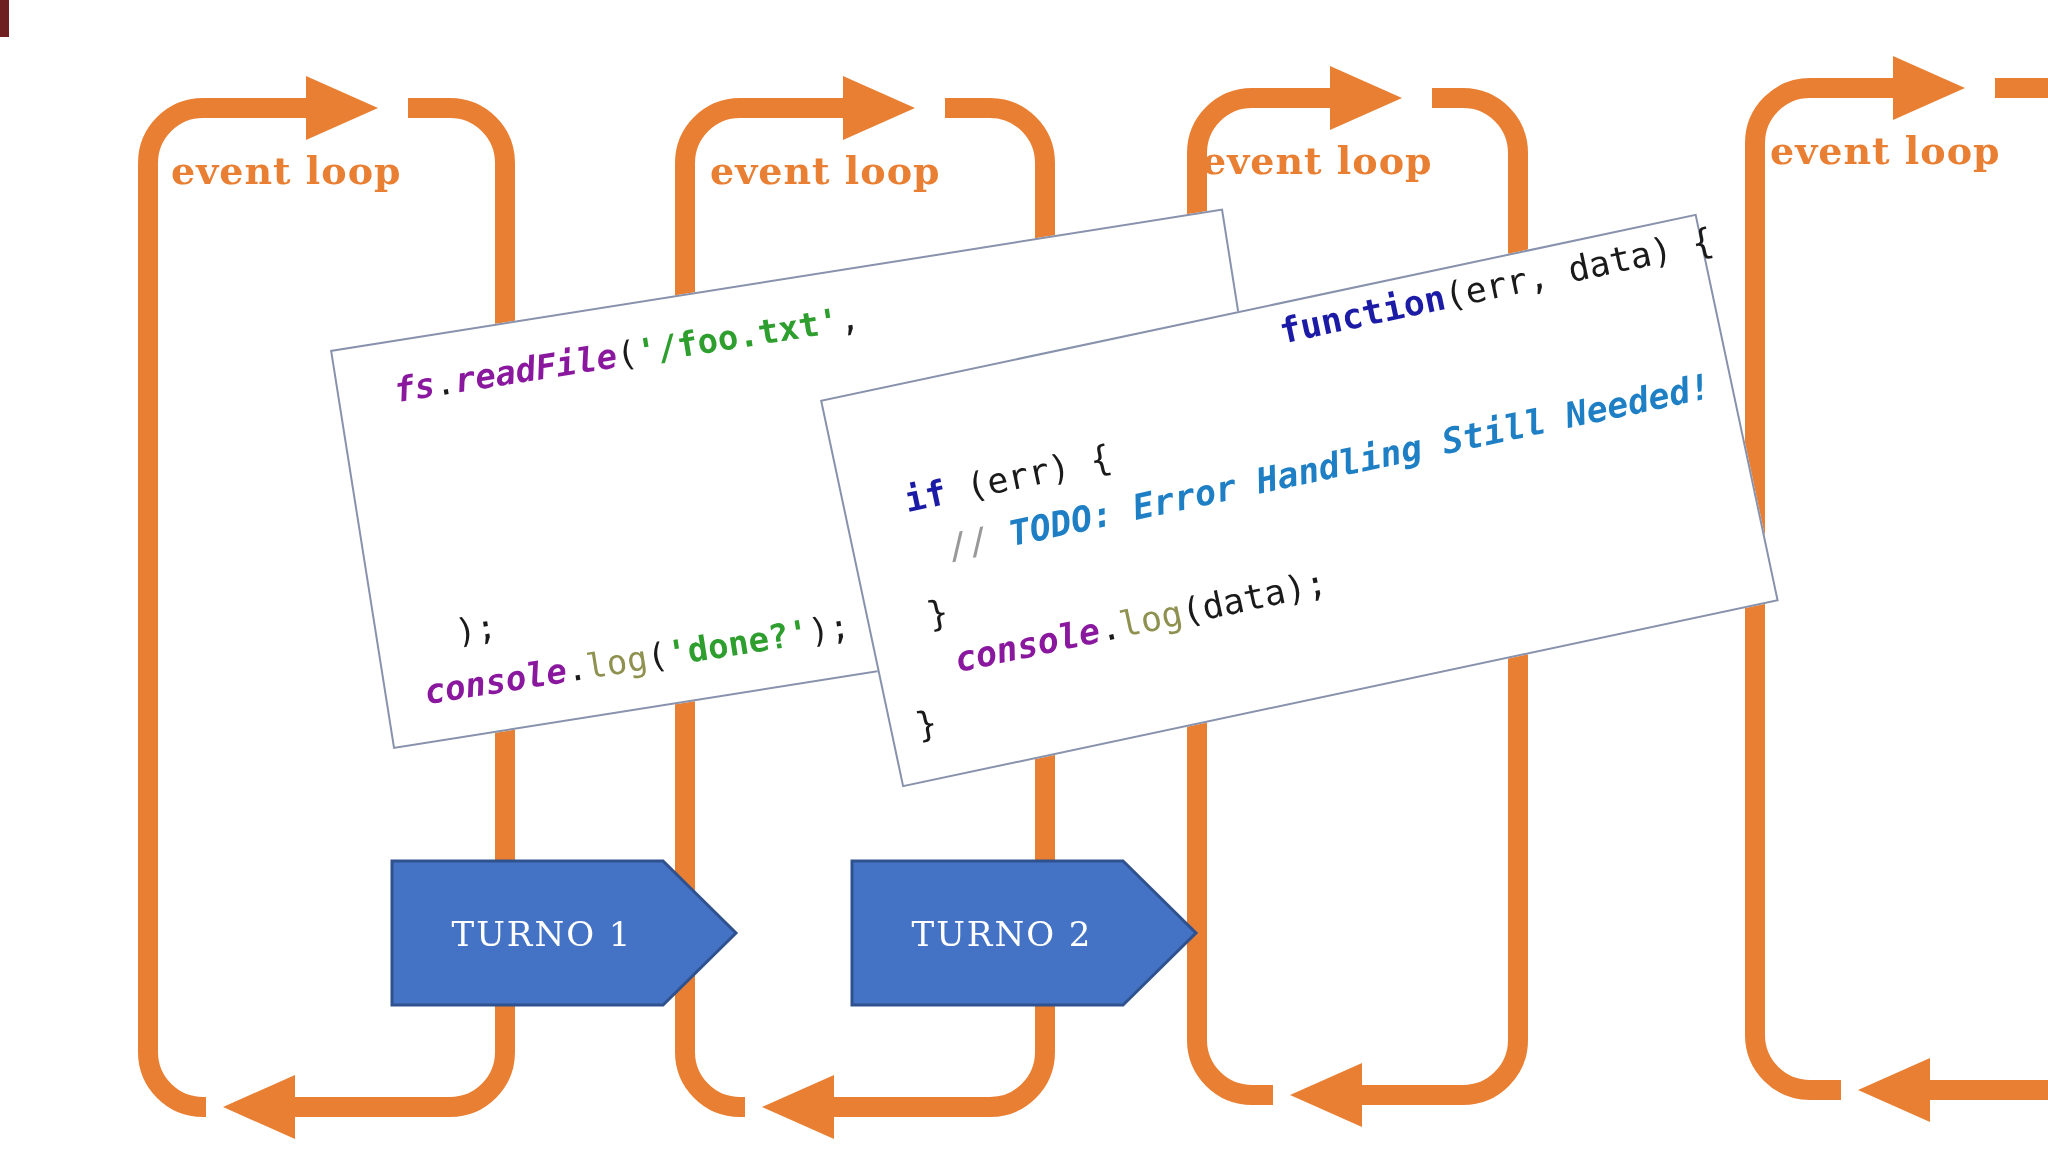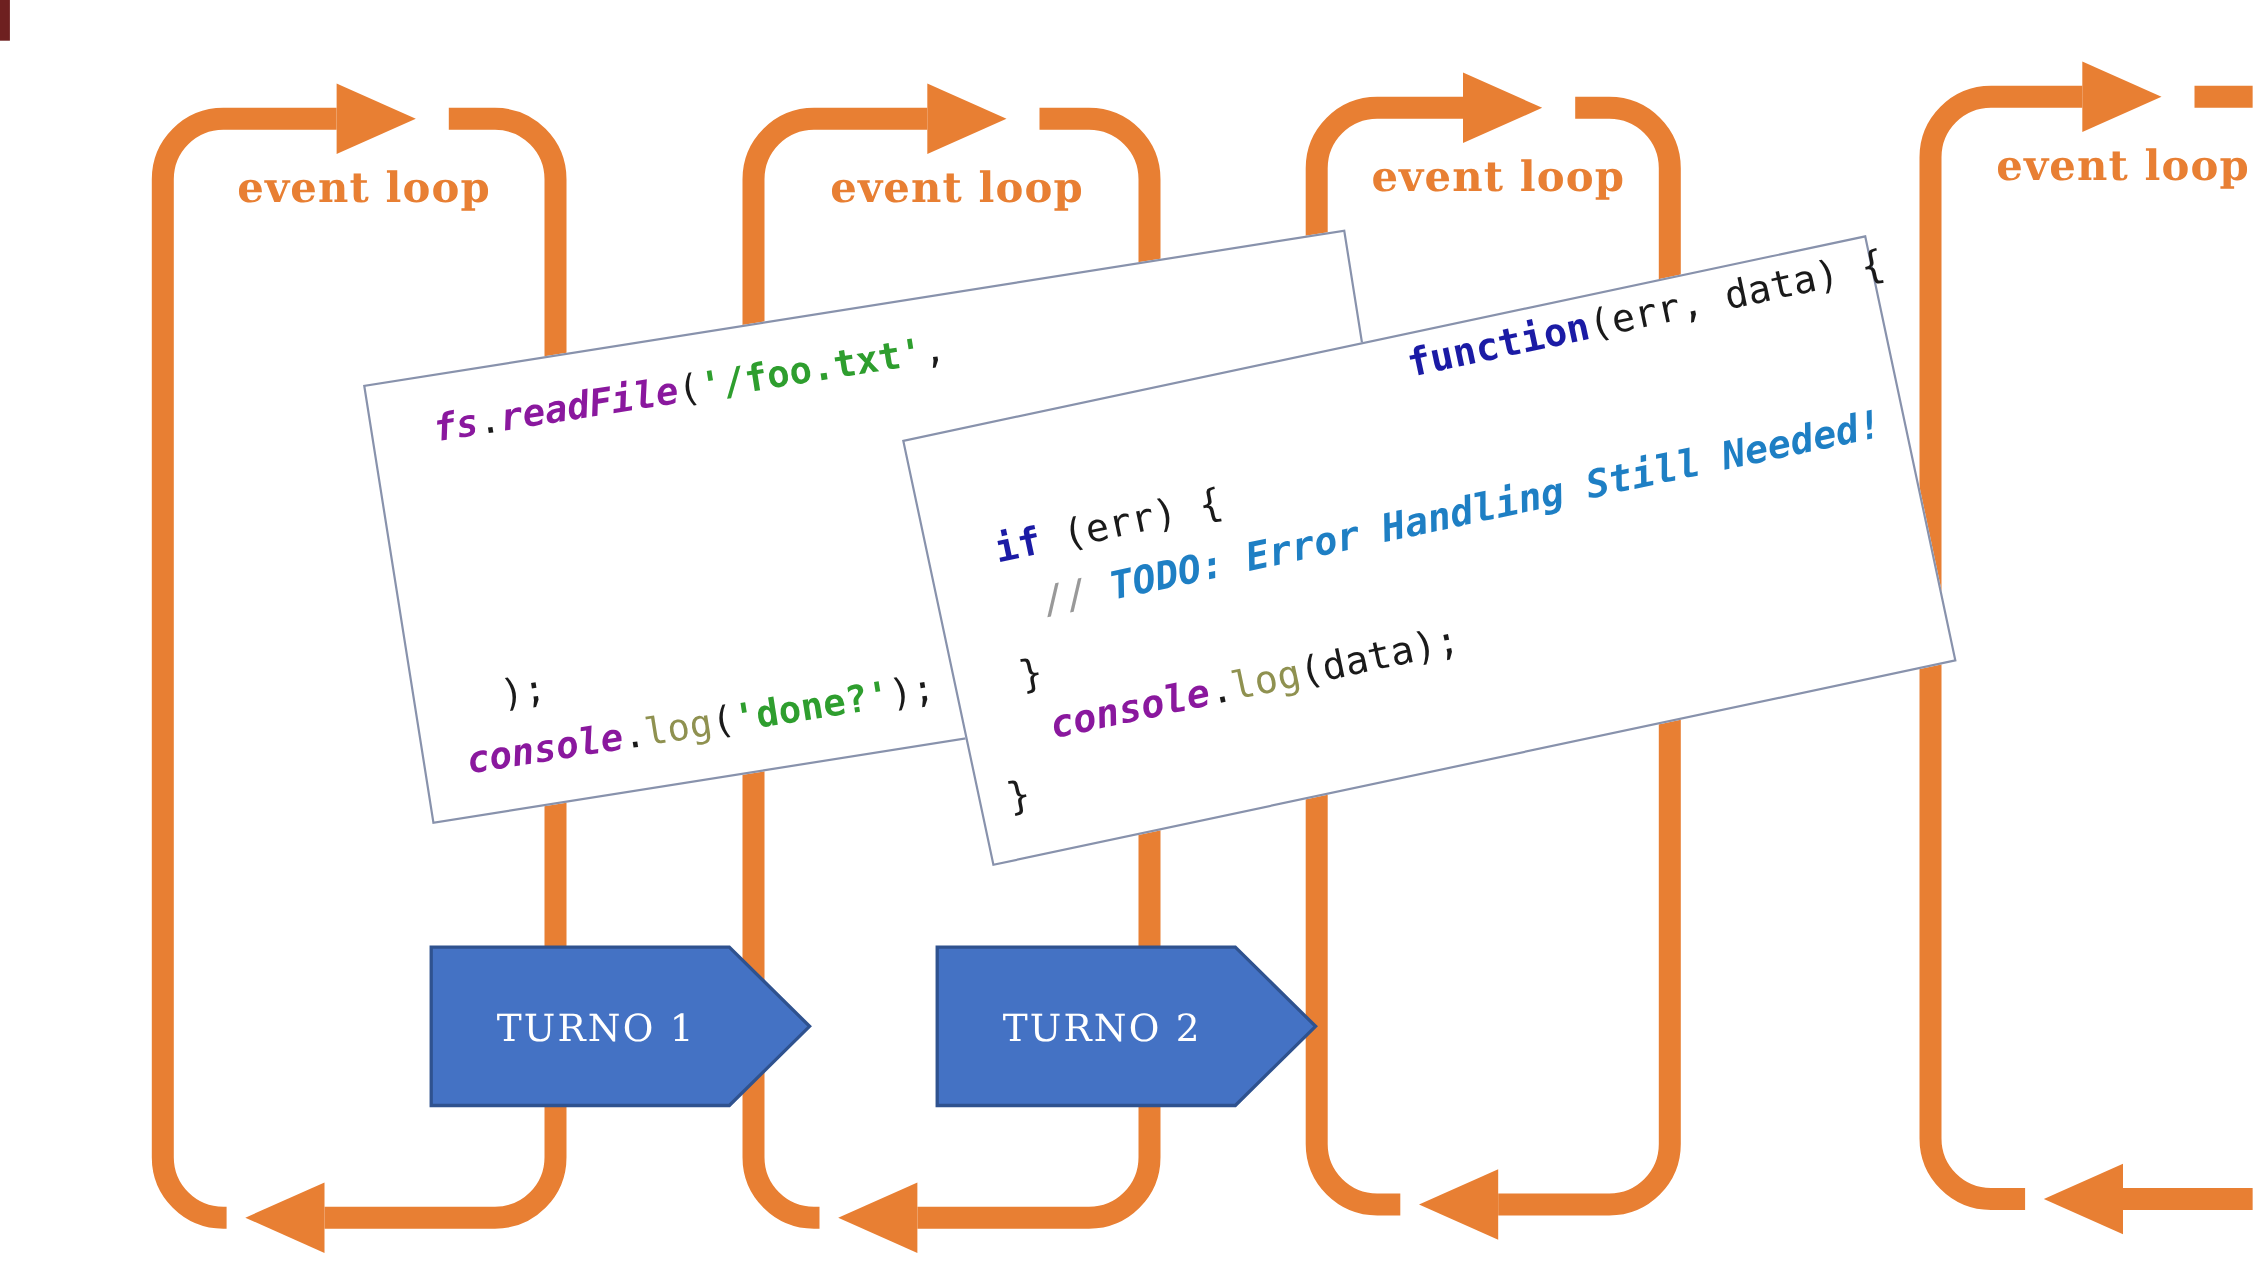--- a/index.html
+++ b/index.html
@@ -7,21 +7,21 @@
     position:relative;
     width:2048px;height:1152px;
     overflow:hidden;
     background:#ffffff;
     font-family:"DejaVu Sans","Liberation Sans",sans-serif;
   }
   .loops-svg{position:absolute;left:0;top:0;z-index:1;}
   .edge-artifact{position:absolute;left:0;top:0;width:9px;height:37px;background:#6e2020;z-index:20;}
 
   .loop-label{
-    position:absolute;width:320px;text-align:center;z-index:2;
+    position:absolute;width:320px;text-align:left;z-index:2;
     font-family:"DejaVu Serif","Liberation Serif",serif;
     font-weight:700;font-size:38px;letter-spacing:1px;color:var(--orange);
   }
   .lbl1{left:171px;top:148px;}
   .lbl2{left:710px;top:148px;}
   .lbl3{left:1202px;top:138px;}
   .lbl4{left:1770px;top:128px;}
 
   .code-card{
     position:absolute;background:#ffffff;border:2px solid #8892ac;

